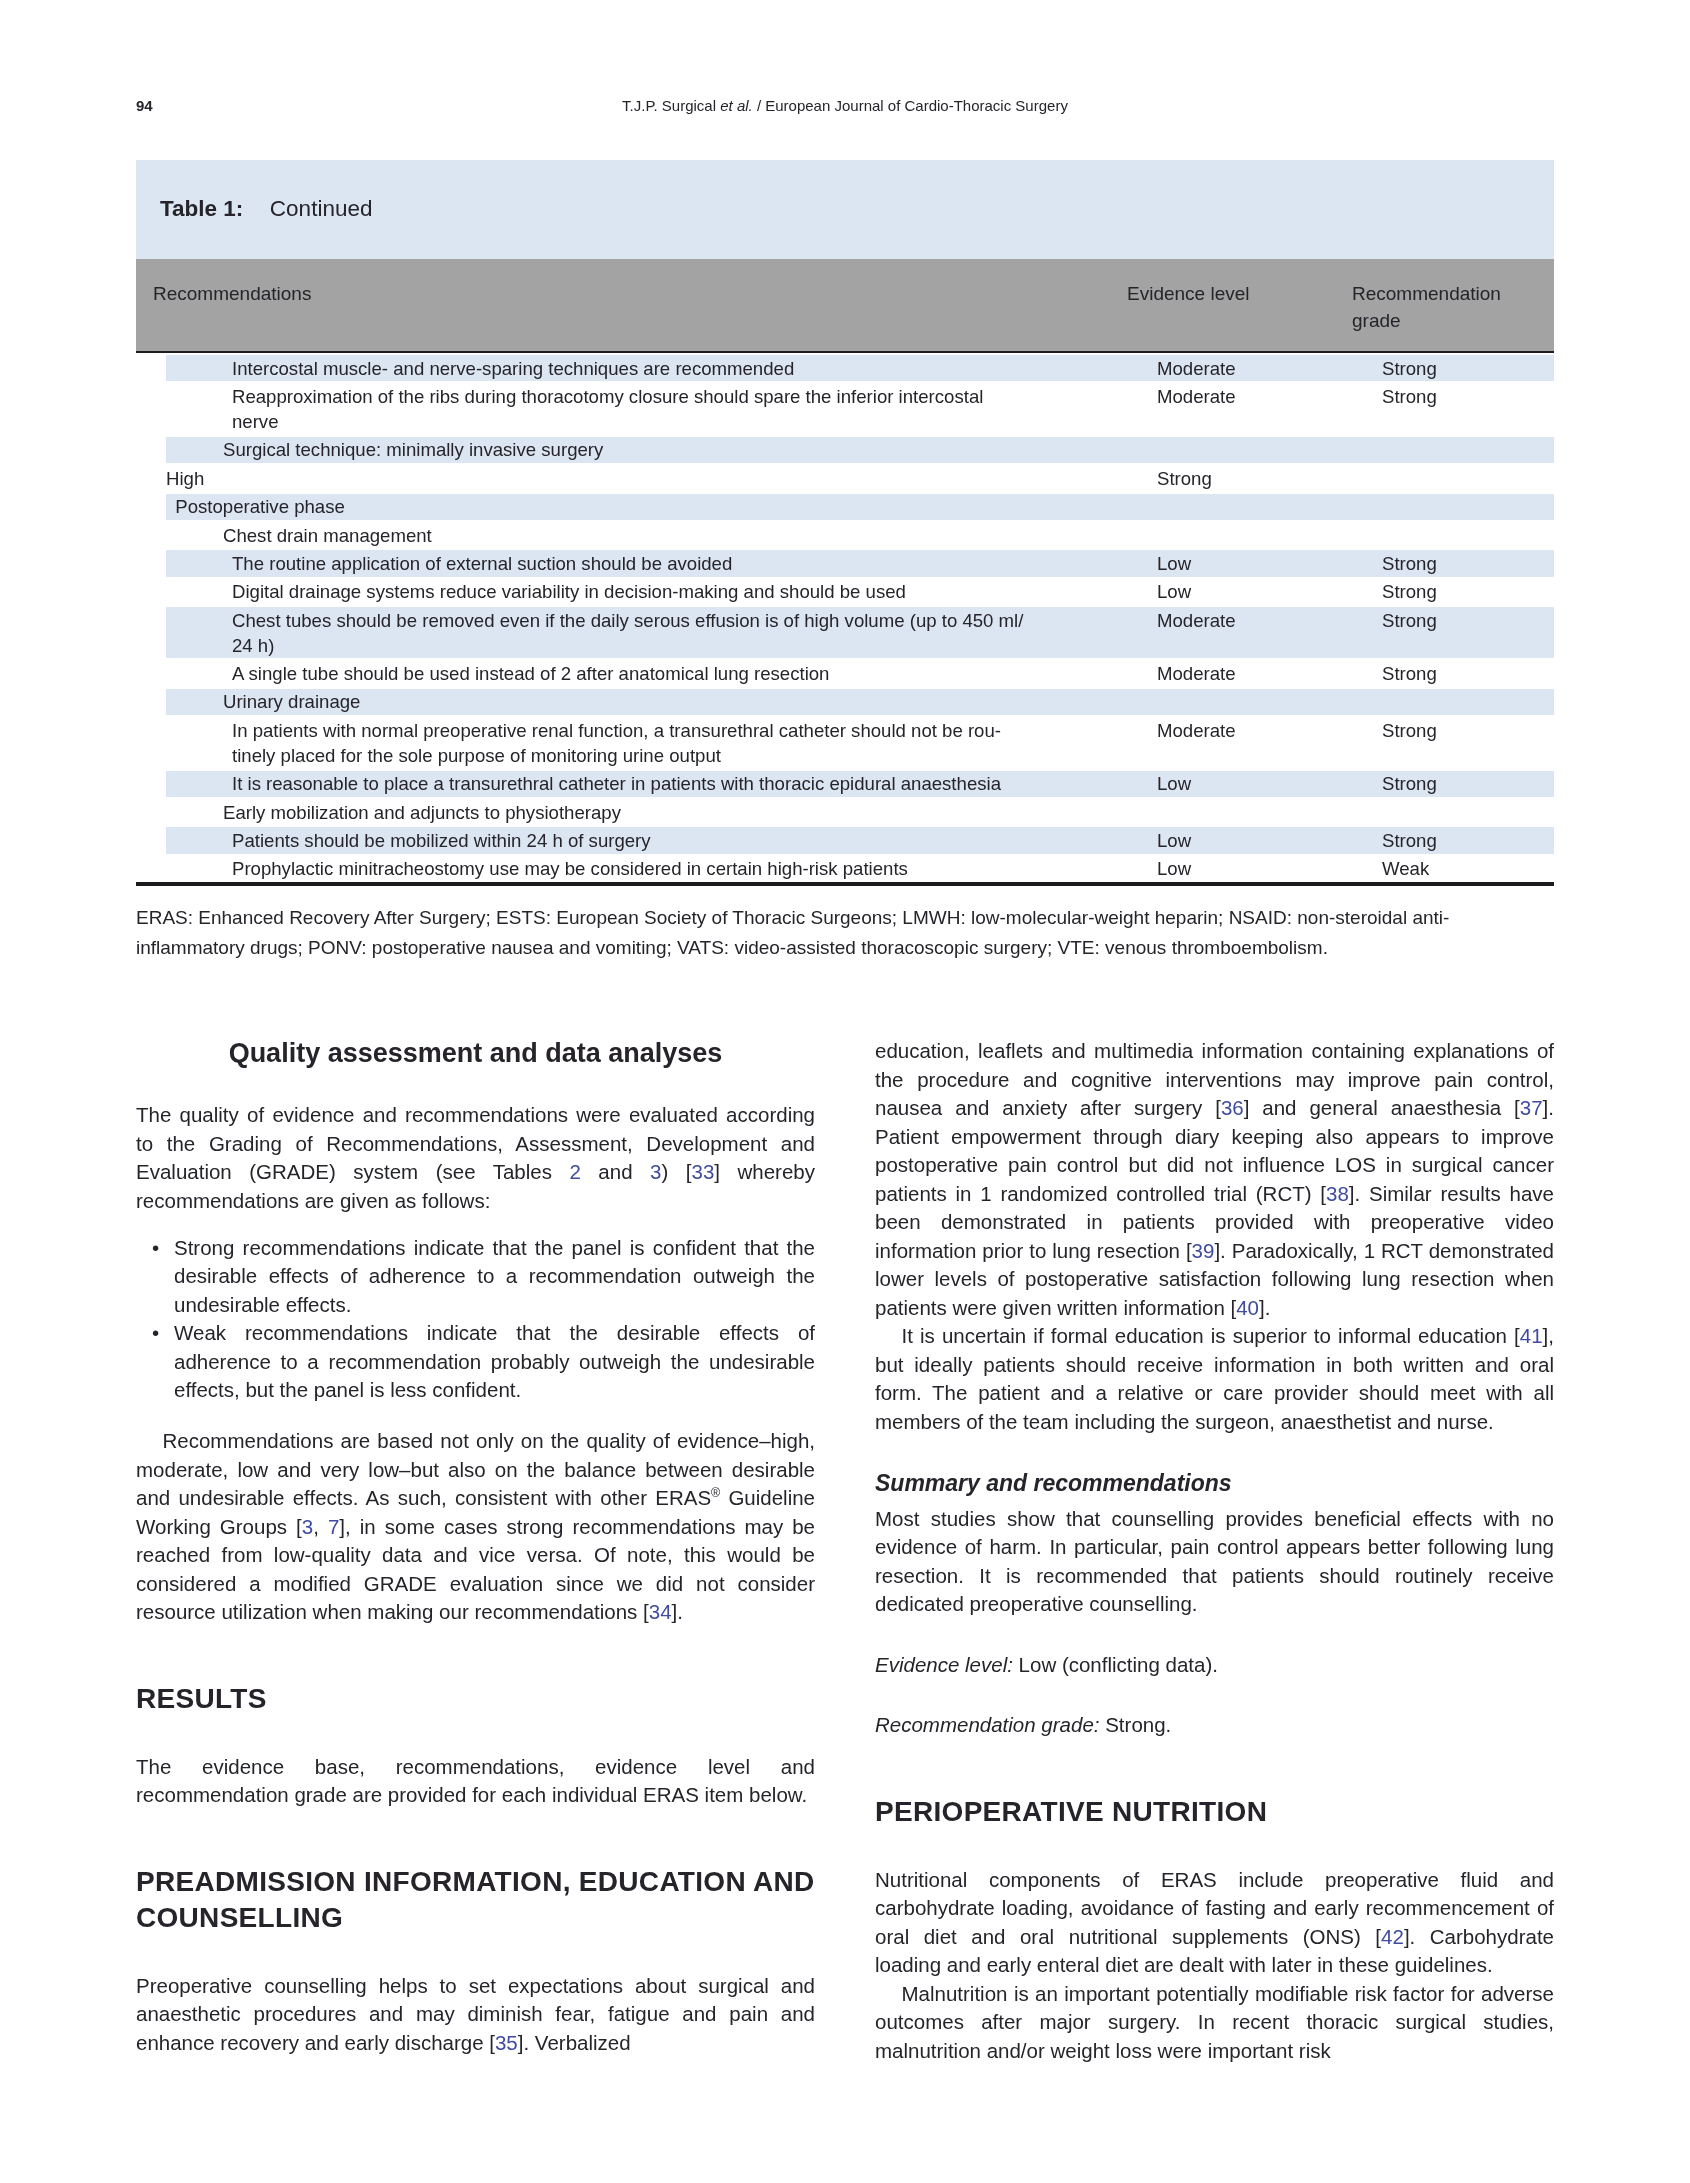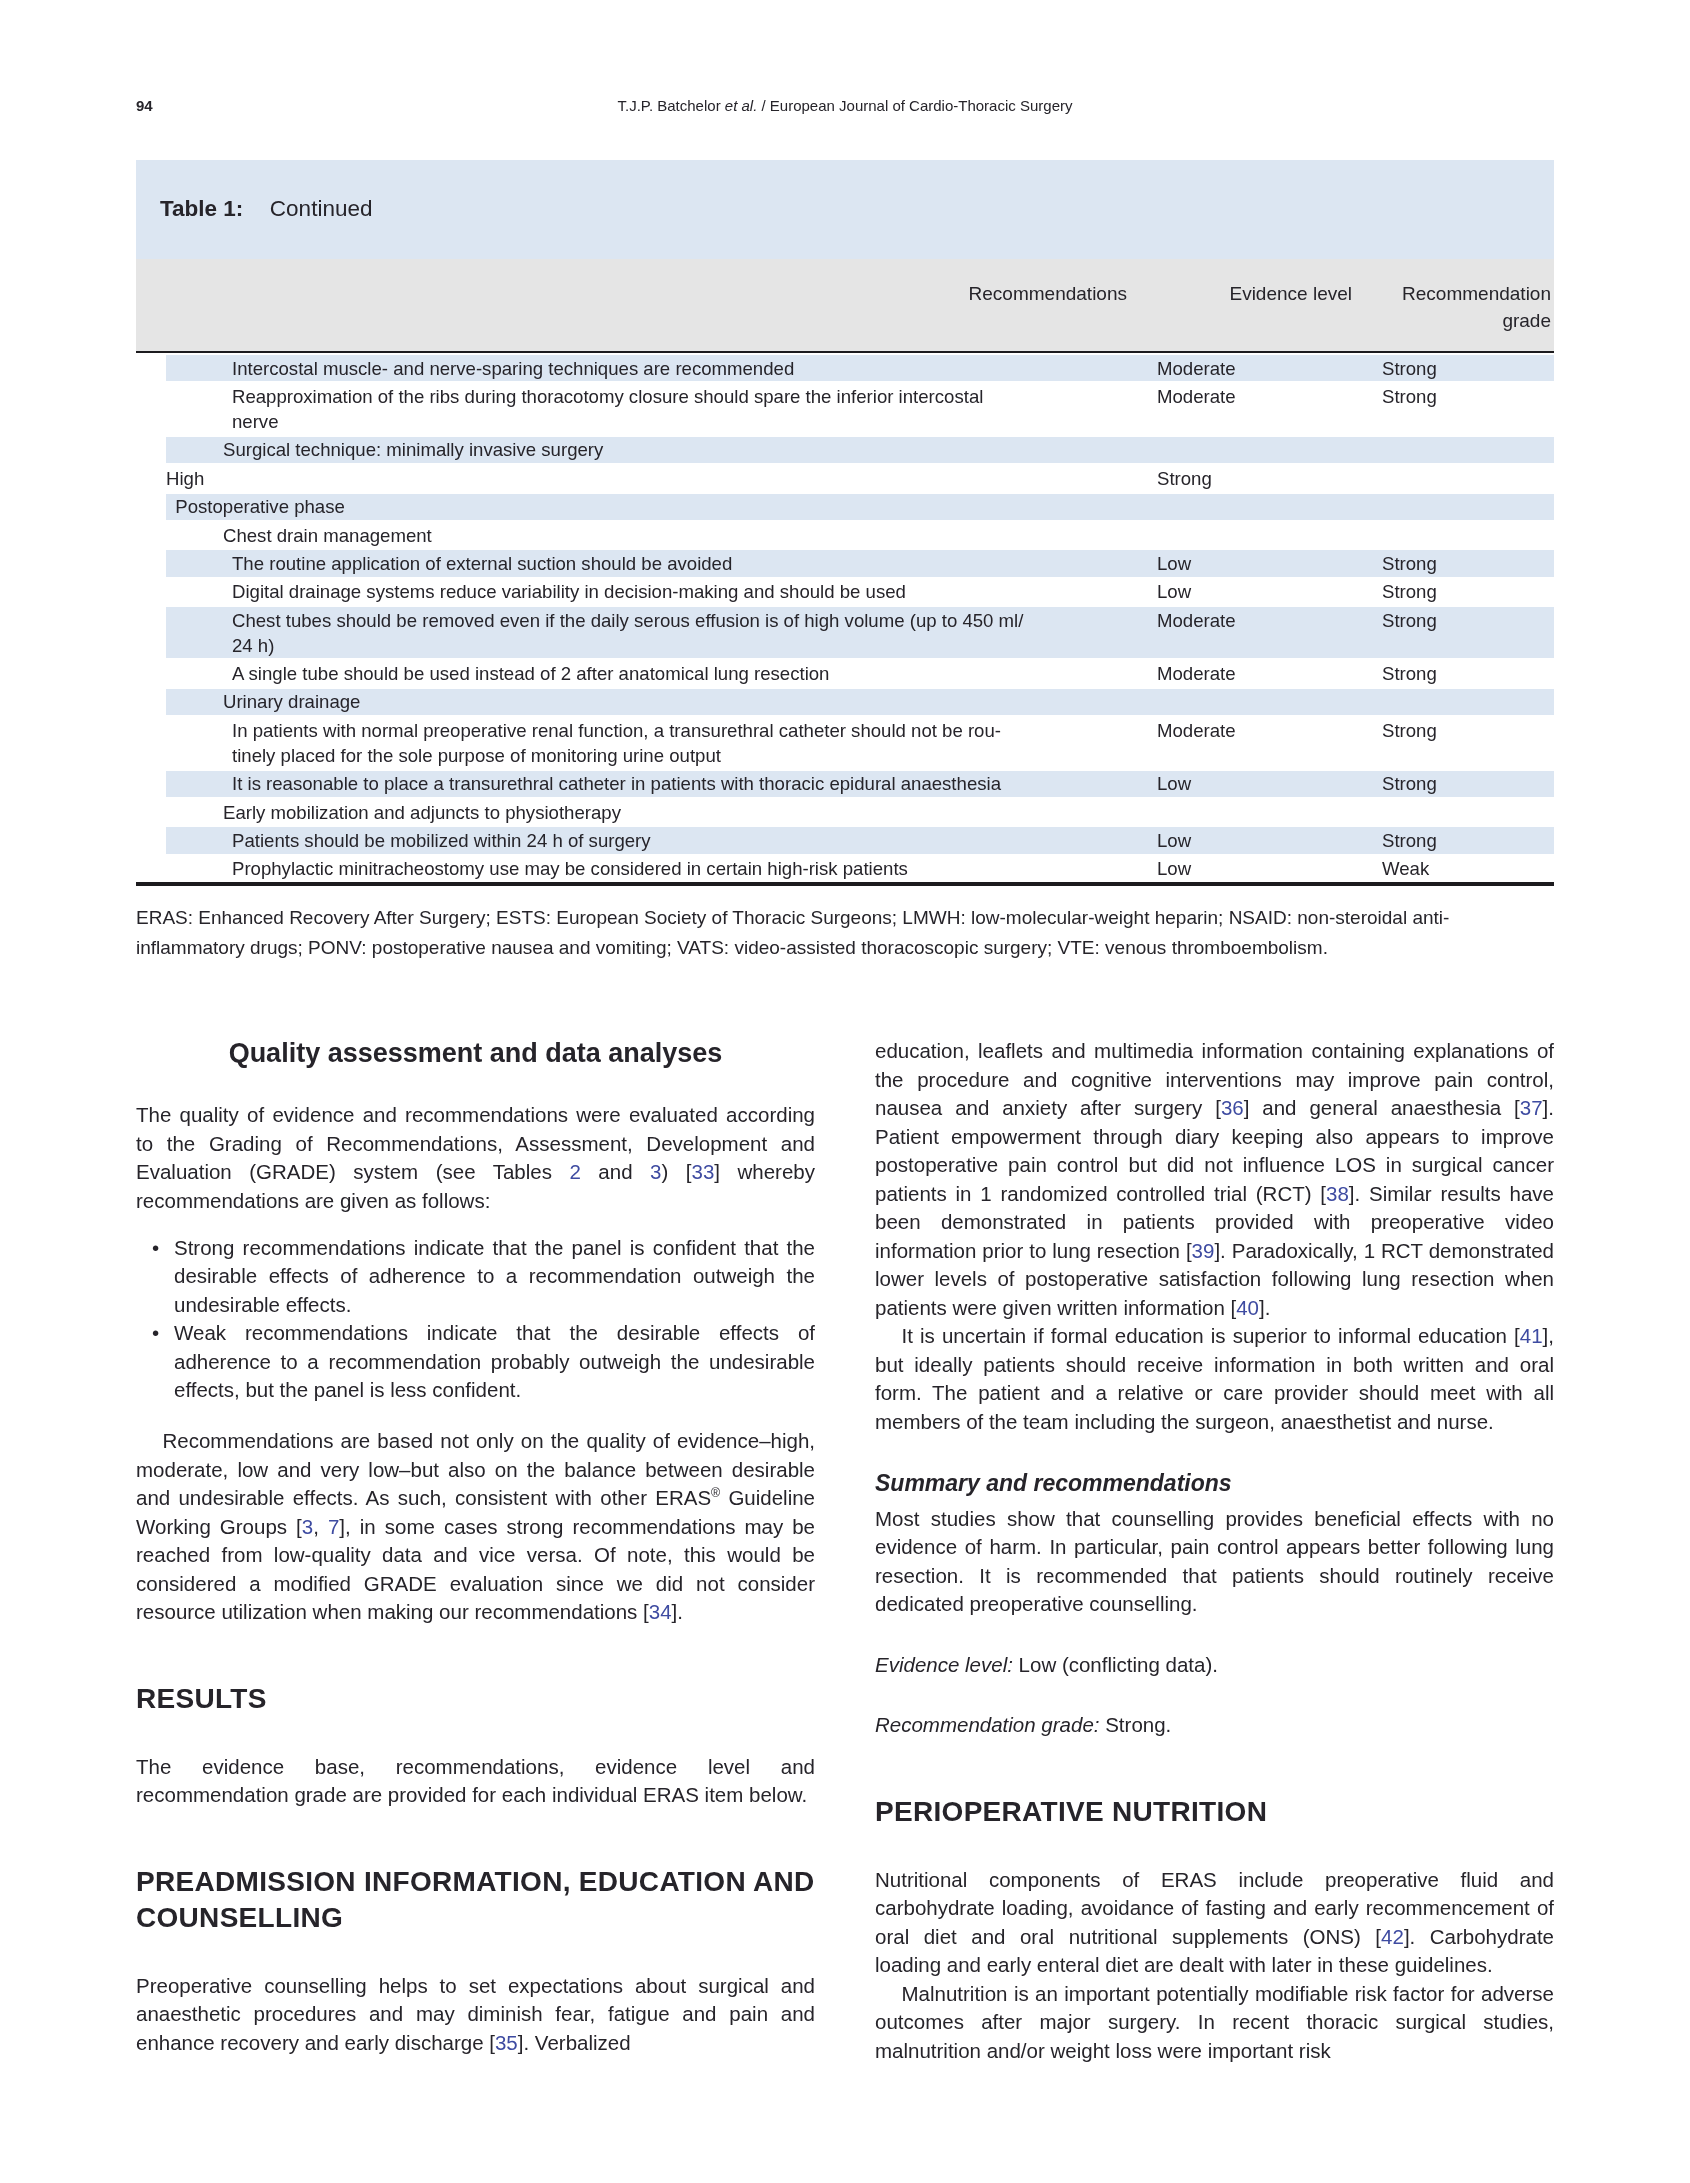--- a/index.html
+++ b/index.html
@@ -18,21 +18,21 @@
 
   
   .table-wrap{margin-top:40px;}
   .table-band{
     background:#dce6f2;height:99px;display:flex;align-items:center;
     padding-left:24px;font-size:22.5px;box-sizing:border-box;
   }
   .table-band .t-label{font-weight:bold;}
   .table-band .t-cont{margin-left:26.5px;}
   .t-grid{display:grid;grid-template-columns:991px 225px 202px;}
-  .t-headrow{padding-top:22.5px;padding-bottom:17px;background:#e5e5e5;text-align:right;}
+  .t-headrow{padding-top:22.5px;padding-bottom:17px;background:#a3a3a3;}
   .t-headrow .hc{font-size:19px;line-height:26.5px;}
   .t-headrow .hc.rec{padding-left:17px;}
   .rule-thin{height:2px;background:#1c1b1e;}
   .rule-thick{height:4px;background:#1c1b1e;}
   .t-row{font-size:18.6px;line-height:25px;margin-left:30px;}
   .t-row.shaded{background:#dce6f2;border-top:2px solid #fff;border-bottom:2px solid #fff;}
   .t-cell{padding-top:0.7px;padding-bottom:0.7px;}
   .t-cell.ind0{padding-left:9.3px;}
   .t-cell.ind1{padding-left:57px;}
   .t-cell.ind2{padding-left:66px;padding-right:20px;}
@@ -59,21 +59,21 @@
   .cite{color:#3e4ba1;}
   sup.reg{font-size:60%;vertical-align:super;line-height:0;}
 </style>
 </head>
 <body>
 
 <div class="page">
 
   <div class="running-head">
     <span class="pagenum">94</span>
-    <div class="rh-center"><span>T.J.P. Batchelor </span><i>et al.</i><span> / European Journal of Cardio-Thoracic Surgery</span></div>
+    <div class="rh-center"><span>T.J.P. Surgical </span><i>et al.</i><span> / European Journal of Cardio-Thoracic Surgery</span></div>
   </div>
 
   <div class="table-wrap">
     <div class="table-band">
       <span class="t-label">Table 1:</span>
       <span class="t-cont">Continued</span>
     </div>
     <div class="t-grid t-headrow">
       <div class="hc rec">Recommendations</div>
       <div class="hc">Evidence level</div>

